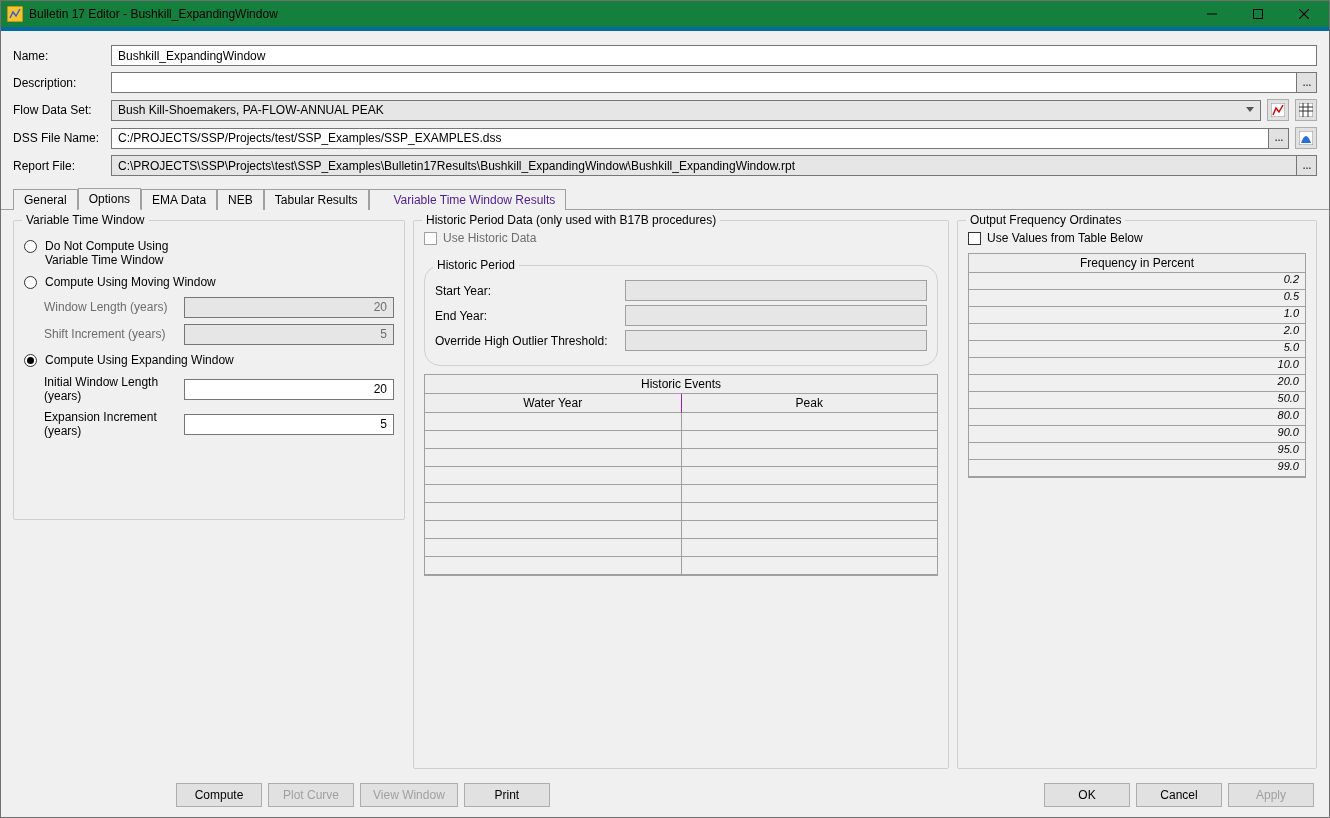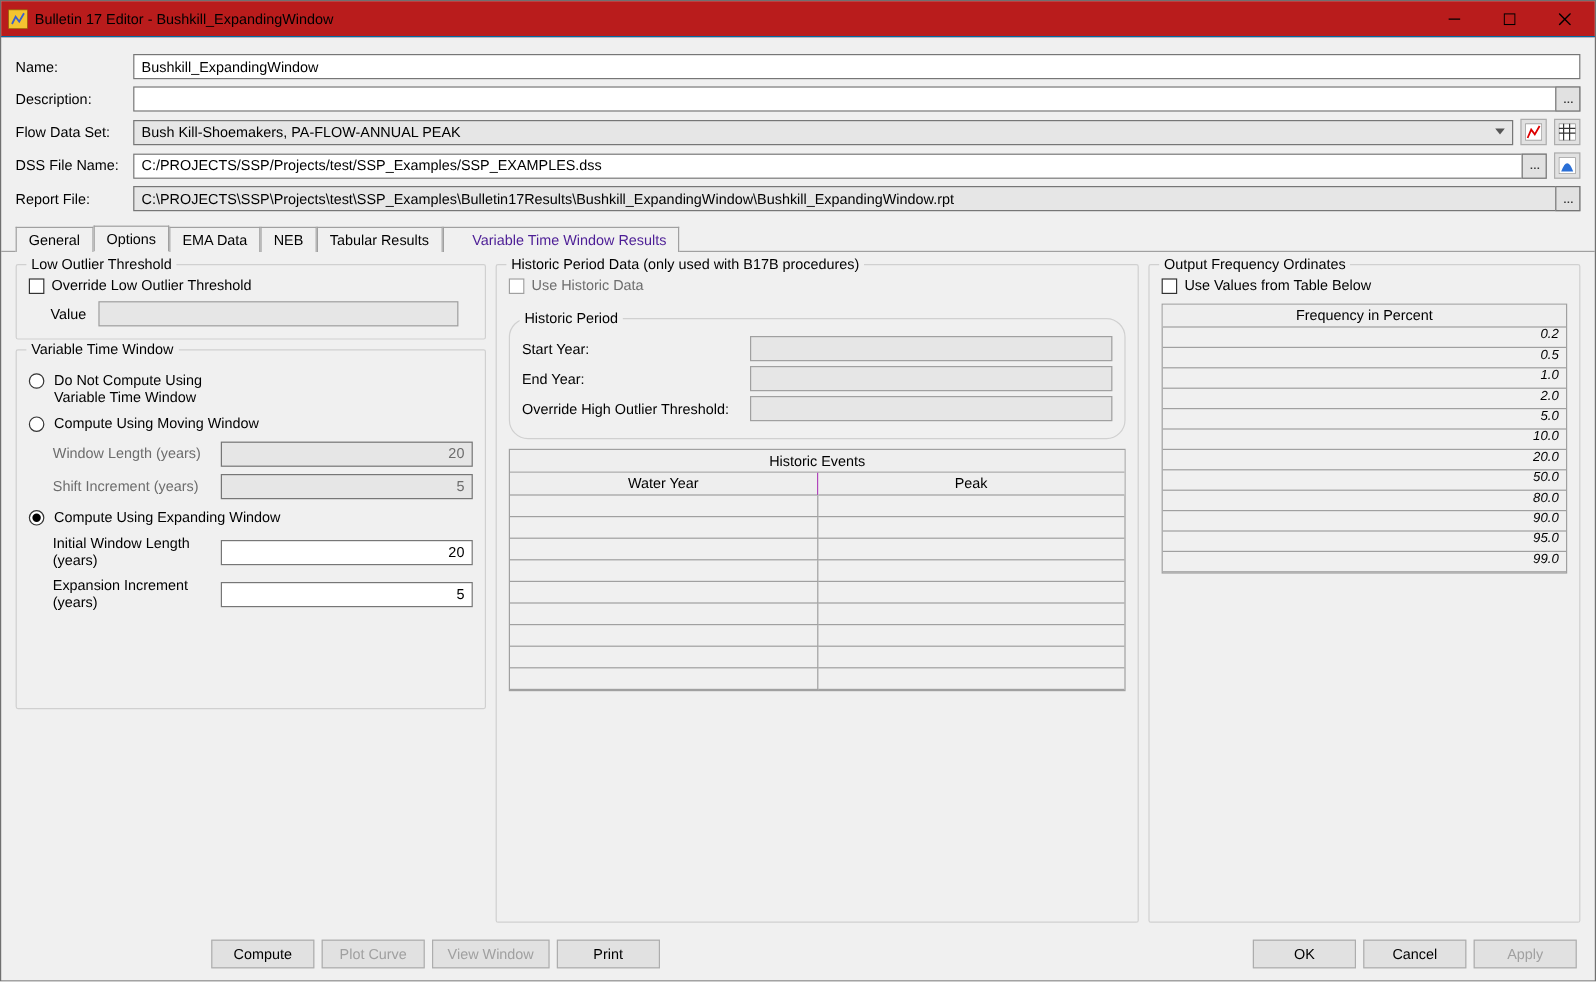--- a/index.html
+++ b/index.html
@@ -1,20 +1,20 @@
 <!DOCTYPE html>
 <html><head>
 <meta charset="utf-8">
 <style>
 * { box-sizing: border-box; margin: 0; padding: 0; font-family: "Segoe UI", Tahoma, sans-serif; font-size: 12px; }
 html, body { height: 100%; background: #fff; }
 .window { width: 1330px; height: 818px; border: 1px solid #707070; background: #f0f0f0; display: flex; flex-direction: column; }
 
 
-.titlebar { height: 30px; background: #b91c1c; display: flex; align-items: center; padding: 0 2px 0 6px; border-bottom: 1px solid #0369a1; justify-content: center; }
+.titlebar { height: 30px; background: #15803d; display: flex; align-items: center; padding: 0 2px 0 6px; border-bottom: 4px solid #0369a1; justify-content: center; }
 .titlebar .app-icon { width: 16px; height: 16px; margin-right: 6px; display: inline-flex; align-items: center; justify-content: center; }
 .titlebar .title { flex: 1; color: #000; }
 .titlebar .winbtn { width: 46px; height: 30px; display: flex; align-items: center; justify-content: center; color: #000; }
 
 
 .form-area { padding: 14px 12px 6px 12px; }
 .form-row { display: flex; align-items: center; margin-bottom: 6px; gap: 6px; }
 .form-row .lbl { width: 92px; color: #000; }
 .form-row .fld { flex: 1; height: 21px; background: #fff; border: 1px solid #767676; padding: 1px 6px; color: #000; display: flex; align-items: center; }
 .form-row .fld input { width: 100%; border: none; outline: none; font: inherit; background: transparent; }
@@ -178,31 +178,20 @@
     <div class="tab active">Options</div>
     <div class="tab">EMA Data</div>
     <div class="tab">NEB</div>
     <div class="tab">Tabular Results</div>
     <div class="tab disabled">Variable Time Window Results</div>
   </div>
 
   <div class="tab-content">
 
     <div class="col1">
-      <div class="fset">
-        <div class="legend">Low Outlier Threshold</div>
-        <div class="chkrow">
-          <div class="chk"></div>
-          <span>Override Low Outlier Threshold</span>
-        </div>
-        <div class="valrow">
-          <span>Value</span>
-          <div class="tin"></div>
-        </div>
-      </div>
 
       <div class="fset" style="flex:0 0 auto; height:300px;">
         <div class="legend">Variable Time Window</div>
 
         <div class="radiorow">
           <div class="radio"></div>
           <div style="white-space:pre-line;">Do Not Compute Using
 Variable Time Window</div>
         </div>
 

